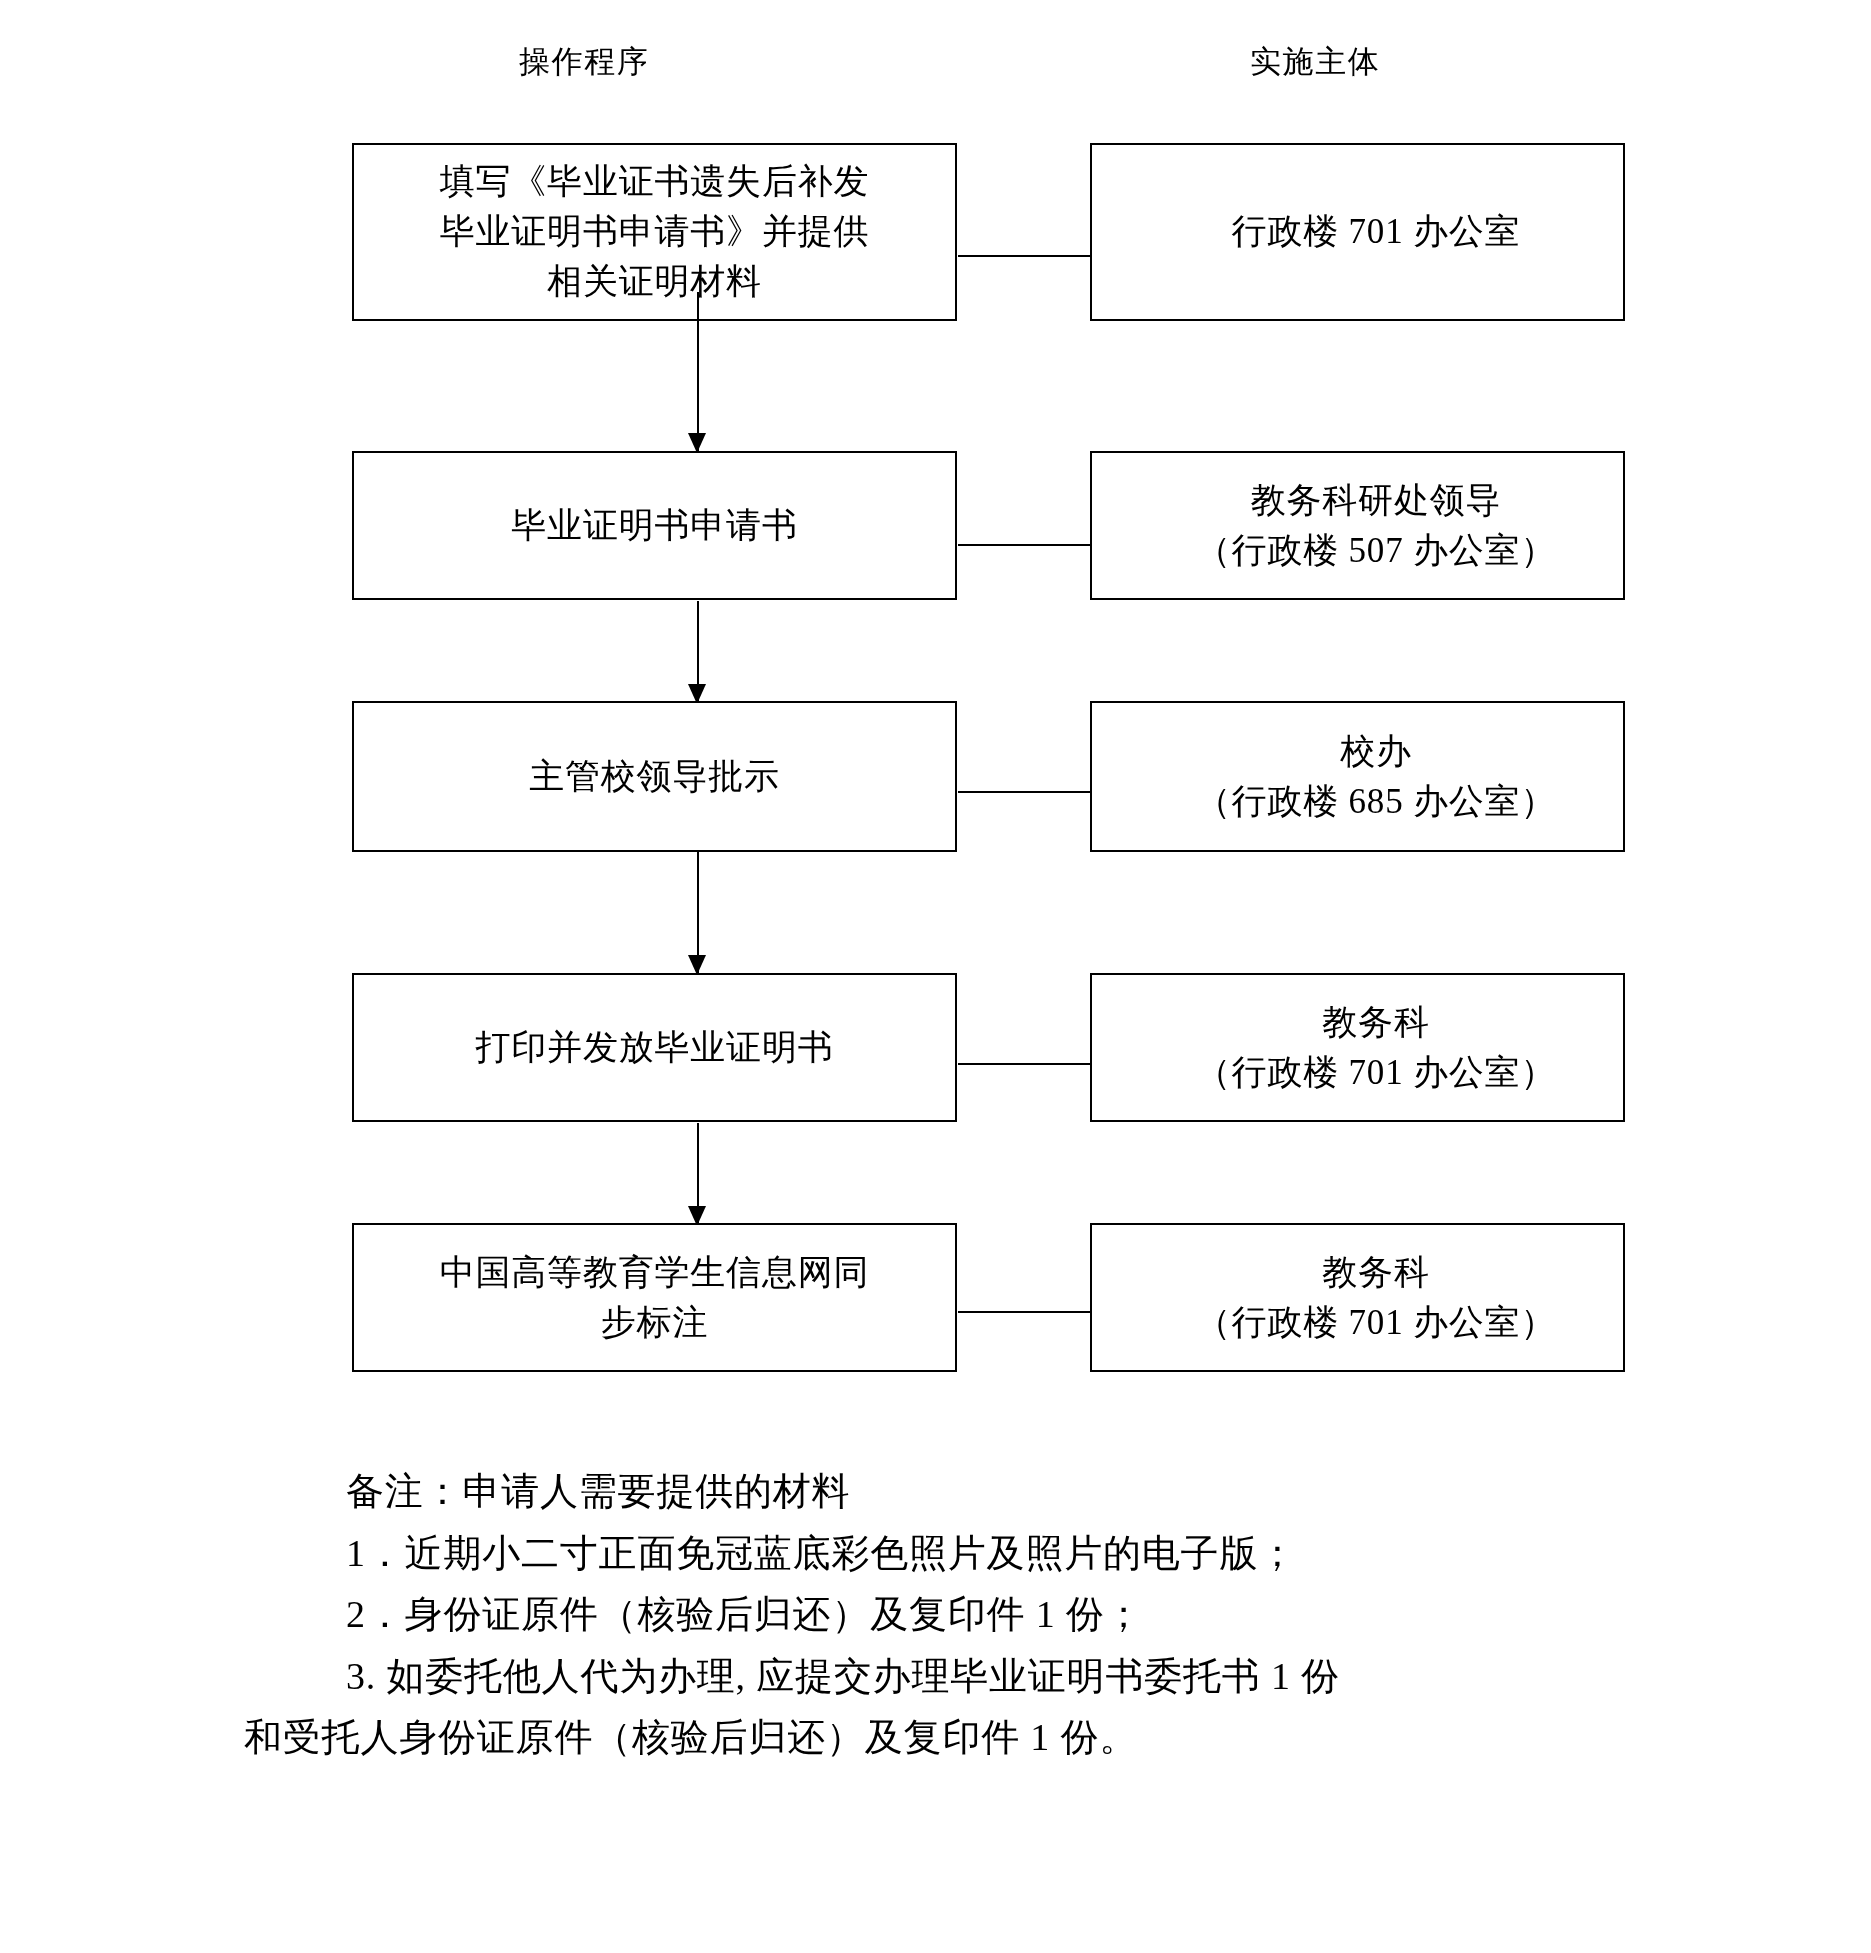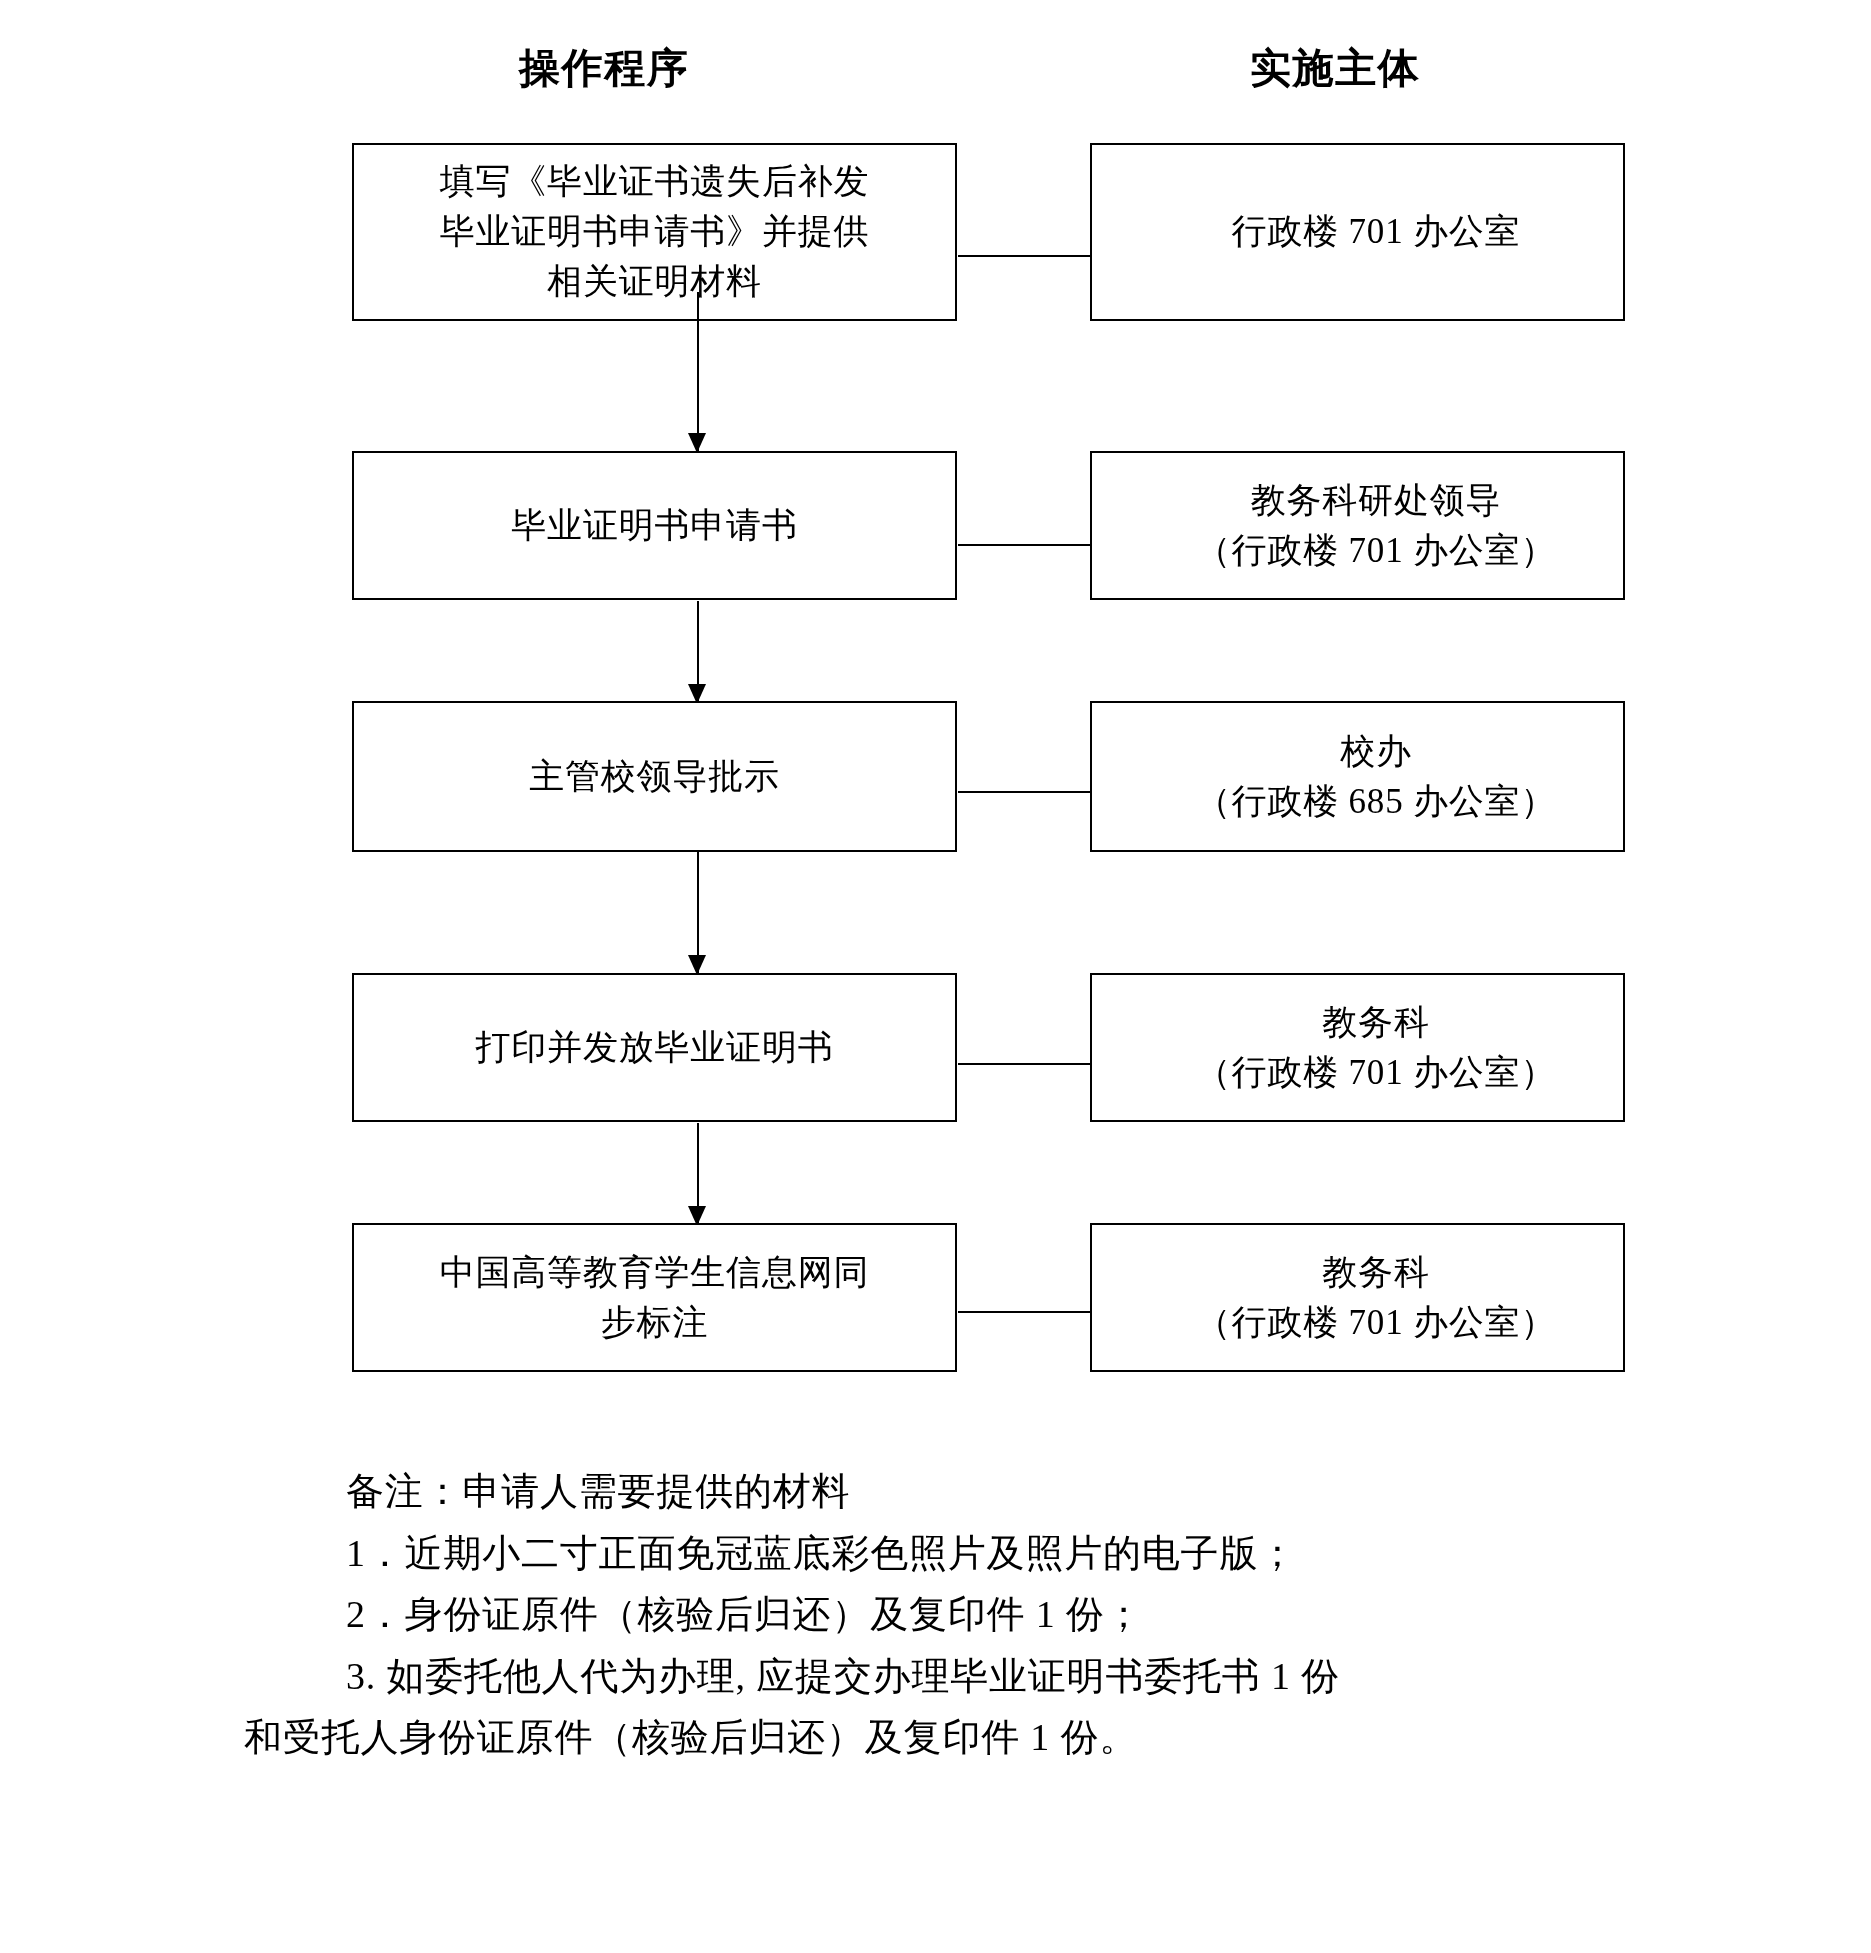--- a/index.html
+++ b/index.html
@@ -19,22 +19,22 @@
   .page {
     position: relative;
     width: 1872px;
     height: 1954px;
   }
 
   
   .col-header {
     position: absolute;
     font-family: "Liberation Sans", "DejaVu Sans", sans-serif;
-    font-weight: bold;
-    font-size: 41px;
+    font-weight: normal;
+    font-size: 31px;
     letter-spacing: 1.6px;
     white-space: nowrap;
   }
   #header-left  { left: 519px; top: 41px; }
   #header-right { left: 1250px; top: 41px; }
 
   
   .box {
     position: absolute;
     border: 2.4px solid #000;
@@ -133,21 +133,21 @@
     <span class="inner">行政楼 701 办公室</span>
   </div>
   <div class="h-link link1"></div>
   <div class="v-arrow arrow1"></div>
 
   <div class="box left-box row2">
     <span class="inner">毕业证明书申请书</span>
   </div>
   <div class="box right-box row2">
     <span class="inner">教务科研处领导
-（行政楼 701 办公室）</span>
+（行政楼 507 办公室）</span>
   </div>
   <div class="h-link link2"></div>
   <div class="v-arrow arrow2"></div>
 
   <div class="box left-box row3">
     <span class="inner">主管校领导批示</span>
   </div>
   <div class="box right-box row3">
     <span class="inner">校办
 （行政楼 685 办公室）</span>

